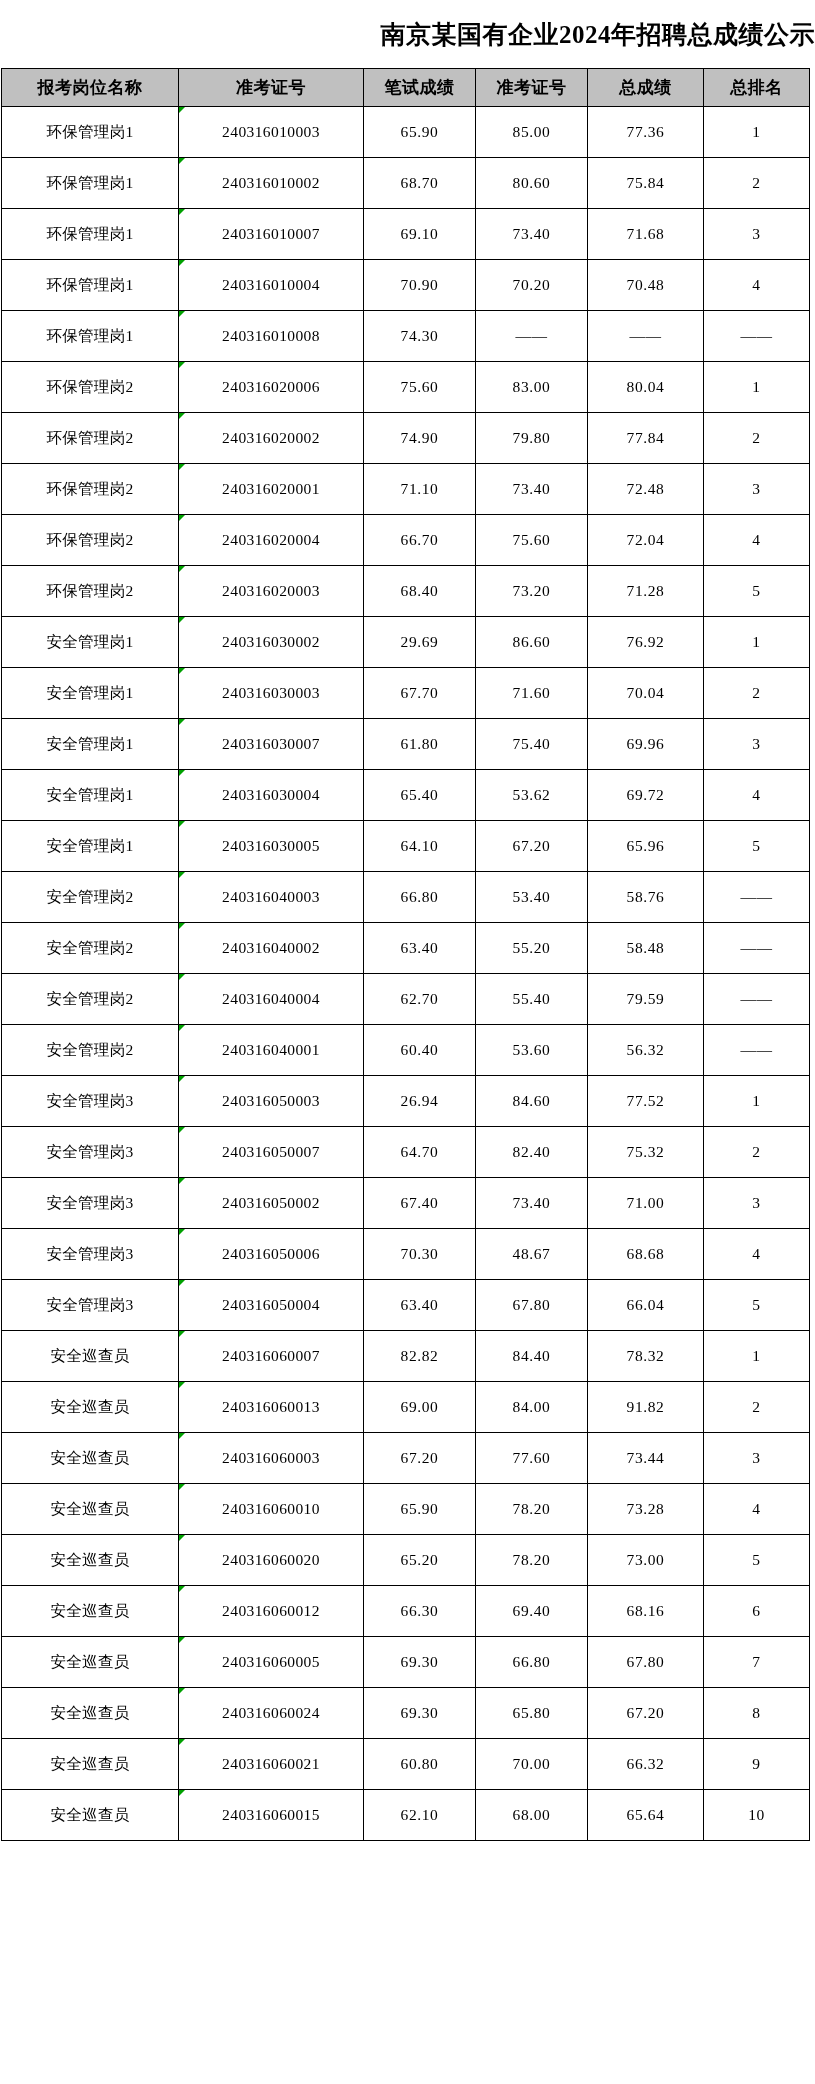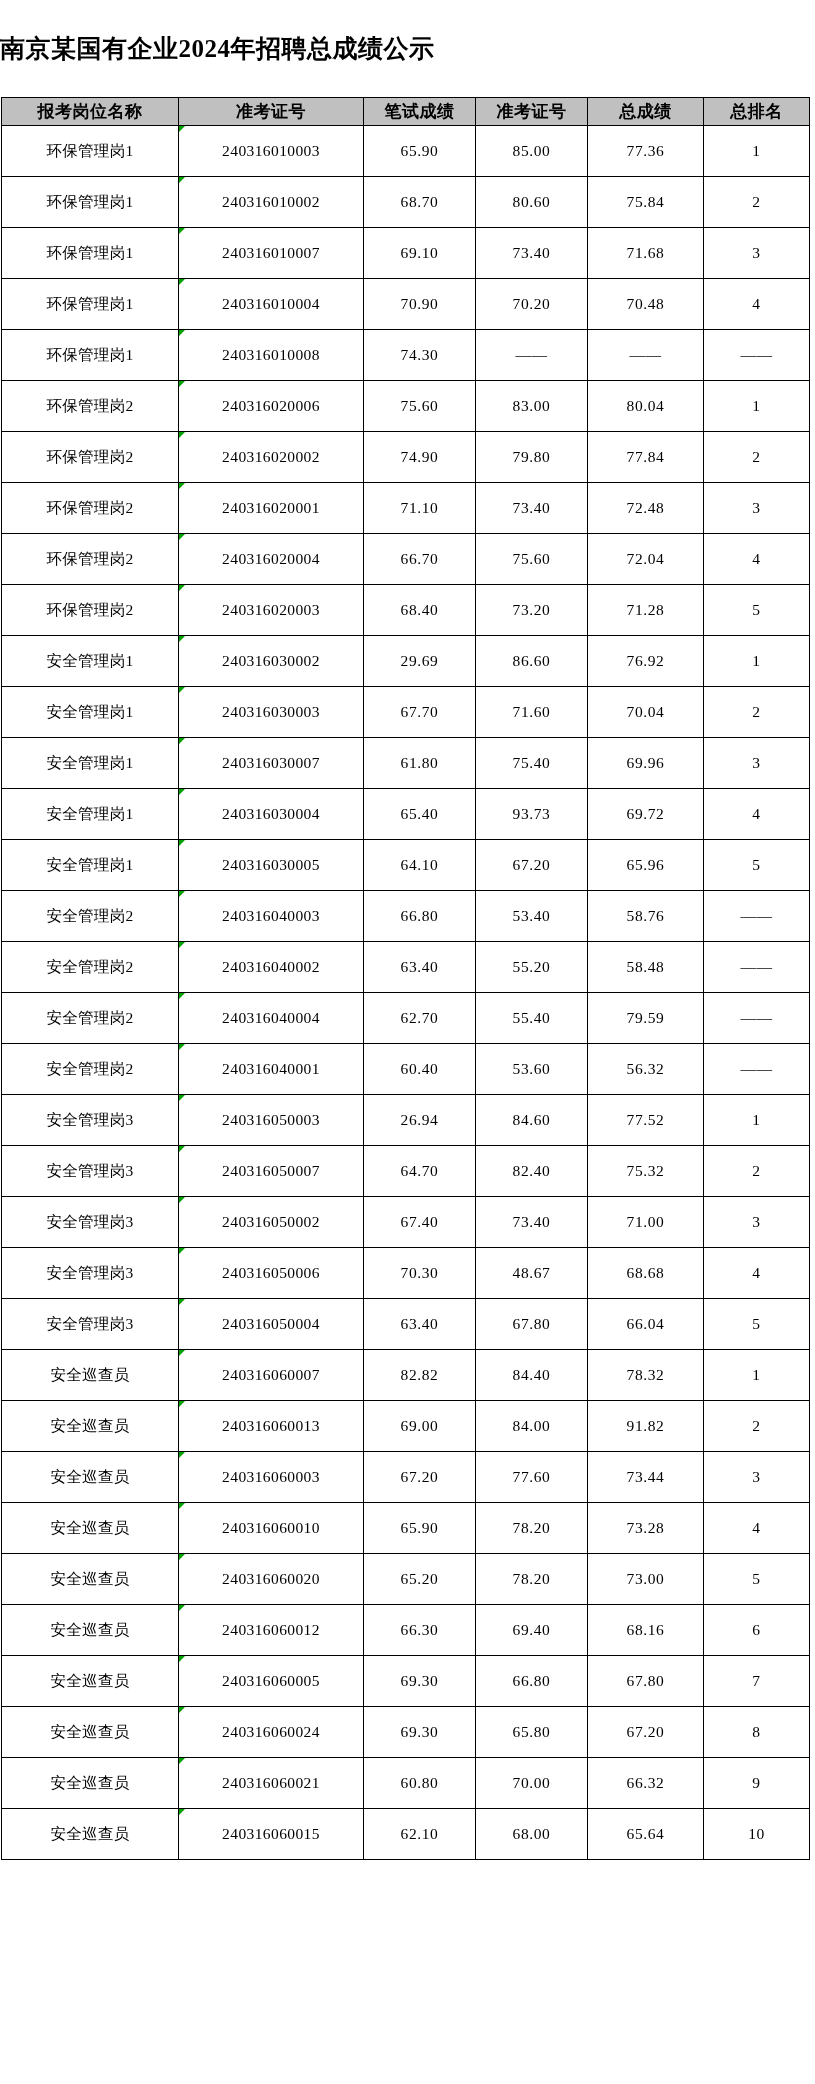--- a/index.html
+++ b/index.html
@@ -12,24 +12,24 @@
     width: 815px;
     font-family: "Liberation Serif", "DejaVu Serif", serif;
     color: #000000;
   }
   .sheet {
     width: 815px;
     background: #ffffff;
     padding: 0;
   }
   .title-row {
-    height: 97px;
+    height: 68px;
     display: flex;
     align-items: center;
-    justify-content: flex-start;
+    justify-content: flex-end;
   }
   .title-text {
     font-size: 25px;
     font-weight: bold;
     letter-spacing: 0.5px;
     font-family: "Liberation Serif", "DejaVu Serif", serif;
     color: #000000;
     white-space: nowrap;
   }
   table.grades {
@@ -42,21 +42,21 @@
   table.grades td {
     border: 1px solid #000000;
     text-align: center;
     vertical-align: middle;
     font-family: "Liberation Serif", "DejaVu Serif", serif;
     color: #000000;
     padding: 0;
   }
   table.grades thead th {
     background: #c0c0c0;
-    height: 28px;
+    height: 38px;
     font-size: 17px;
     font-weight: bold;
     letter-spacing: 0.5px;
   }
   table.grades tbody td {
     height: 51px;
     background: #ffffff;
     font-size: 15.5px;
     font-weight: normal;
   }
@@ -214,21 +214,21 @@
           <td class="id-cell"><span class="tri"></span>240316030007</td>
           <td class="num-cell">61.80</td>
           <td class="num-cell">75.40</td>
           <td class="num-cell">69.96</td>
           <td class="rank-cell">3</td>
         </tr>
         <tr>
           <td class="post-cell">安全管理岗1</td>
           <td class="id-cell"><span class="tri"></span>240316030004</td>
           <td class="num-cell">65.40</td>
-          <td class="num-cell">93.73</td>
+          <td class="num-cell">53.62</td>
           <td class="num-cell">69.72</td>
           <td class="rank-cell">4</td>
         </tr>
         <tr>
           <td class="post-cell">安全管理岗1</td>
           <td class="id-cell"><span class="tri"></span>240316030005</td>
           <td class="num-cell">64.10</td>
           <td class="num-cell">67.20</td>
           <td class="num-cell">65.96</td>
           <td class="rank-cell">5</td>

